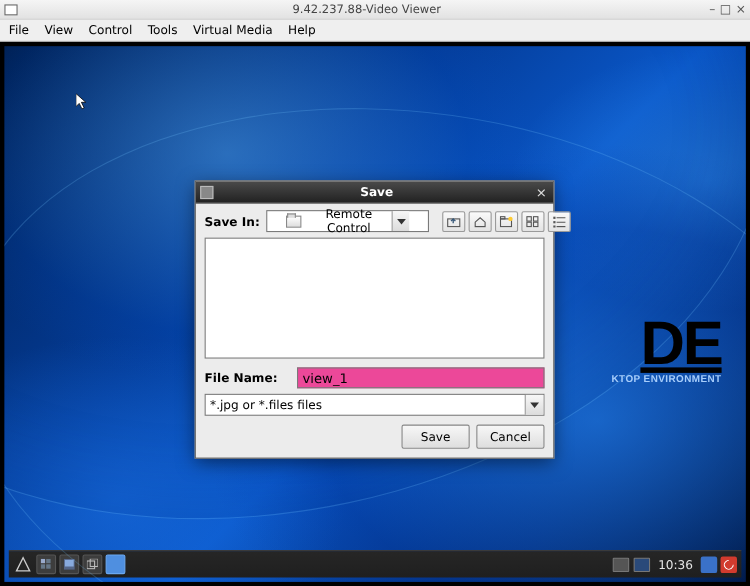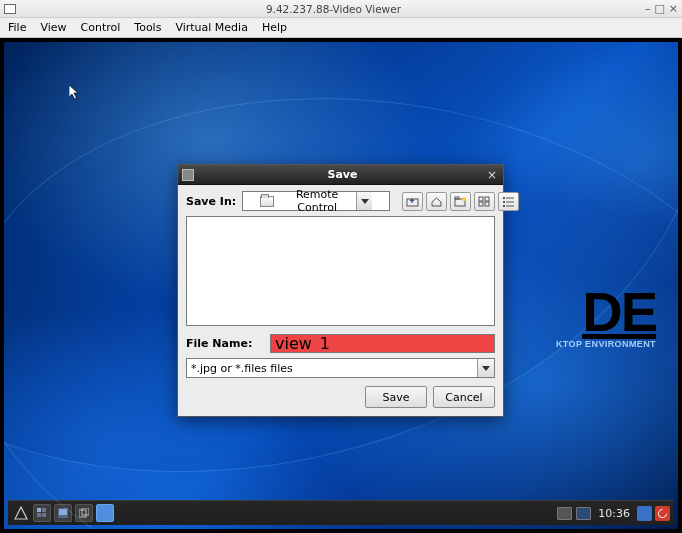--- a/index.html
+++ b/index.html
@@ -55,21 +55,21 @@
 .tri-down { width:0; height:0; border-left:4px solid transparent; border-right:4px solid transparent; border-top:5px solid #333; }
 
 .toolbar-icons { display:flex; gap:3px; margin-left:6px; }
 .tb-btn { width:21px; height:19px; border:1px solid #9a9a9a; background:linear-gradient(#fafafa,#e3e3e3); display:flex; align-items:center; justify-content:center; border-radius:2px; }
 .tb-btn svg { display:block; }
 
 .file-pane { height:110px; background:#fff; border:1px solid #7a7a7a; margin-bottom:8px; }
 
 .form-row { display:flex; align-items:center; gap:6px; margin-bottom:5px; }
 .form-row label { width:78px; font-weight:bold; }
-.form-row .txt { flex:1; height:19px; border:1px solid #7a7a7a; background:#ef4444; padding:0 4px; font-size:16px; font-family:inherit; }
+.form-row .txt { flex:1; height:19px; border:1px solid #7a7a7a; background:#ec4899; padding:0 4px; font-size:12px; font-family:inherit; }
 .form-row .select-like { flex:1; height:20px; border:1px solid #7a7a7a; background:#fff; display:flex; align-items:center; padding:0 4px; position:relative; }
 .form-row .select-like .dd-btn { position:absolute; right:0; top:0; bottom:0; width:17px; border-left:1px solid #999; background:linear-gradient(#f7f7f7,#dcdcdc); display:flex; align-items:center; justify-content:center; }
 
 .dlg-buttons { display:flex; justify-content:flex-end; gap:6px; margin-top:8px; }
 .dlg-buttons button { width:62px; height:22px; border:1px solid #888; background:linear-gradient(#f7f7f7,#dedede); font-size:11px; font-family:inherit; border-radius:2px; }
 
 
 .taskbar { position:absolute; left:4px; right:4px; bottom:4px; height:25px; background:linear-gradient(#262626,#1f1f1f); border-top:1px solid #3a3a3a; display:flex; align-items:center; padding:0 4px; gap:3px; }
 .tb-start { width:18px; height:18px; display:flex; align-items:center; justify-content:center; }
 .tb-start svg { display:block; }

